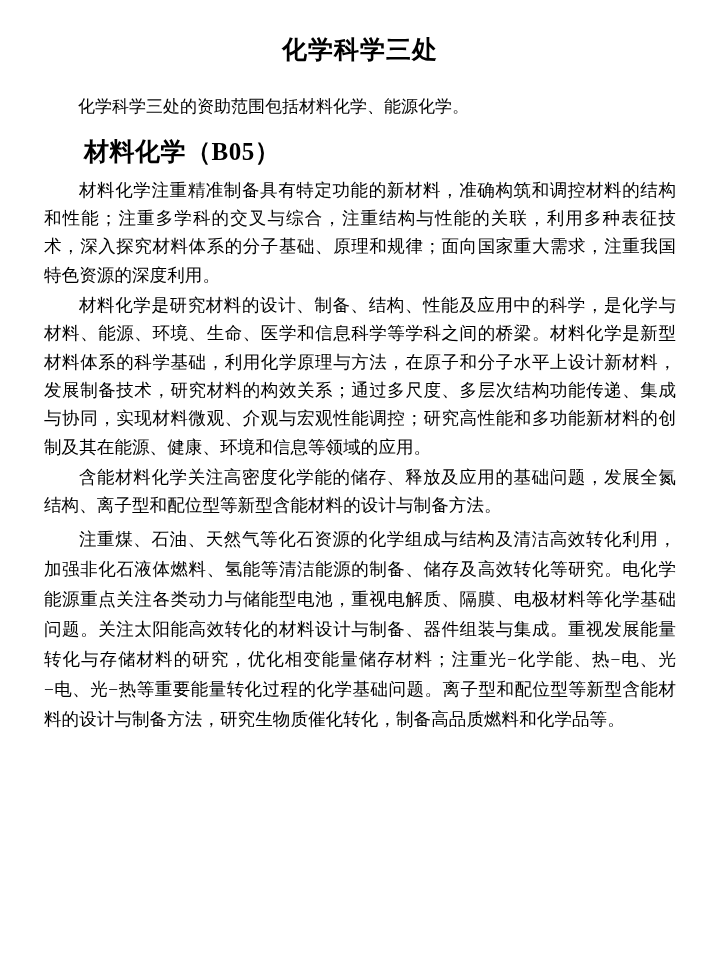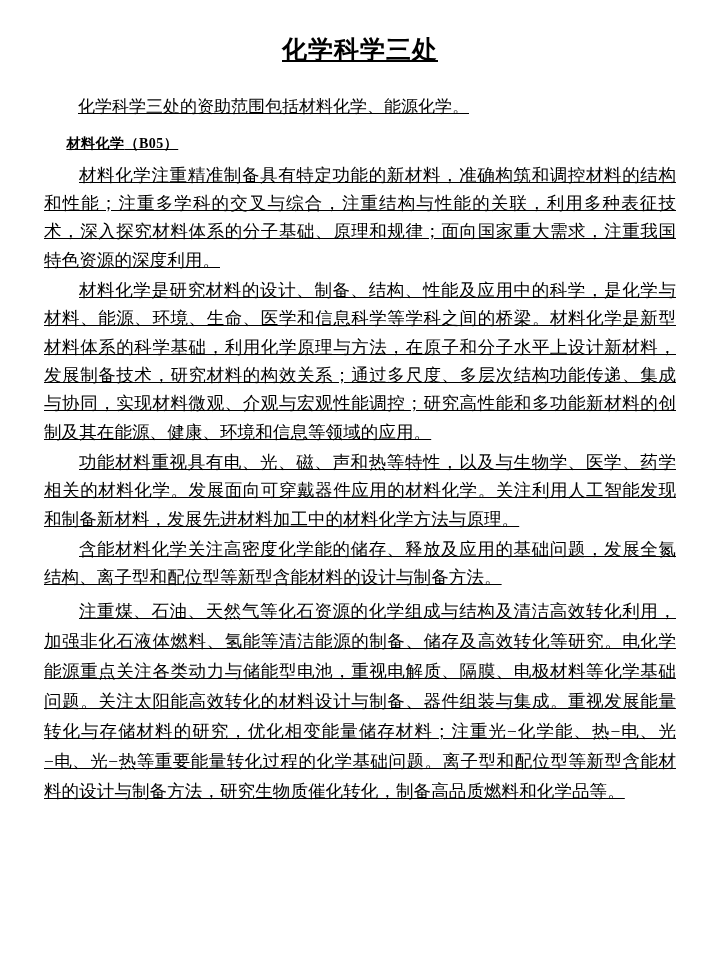--- a/index.html
+++ b/index.html
@@ -13,39 +13,38 @@
     font-family: "Liberation Serif", "DejaVu Serif", serif;
     color: #000000;
     overflow: hidden;
   }
   .page {
     width: 720px;
     height: 960px;
     box-sizing: border-box;
     padding: 26px 44px 0 44px;
     position: relative;
-    text-decoration: underline;
   }
   .doc-title {
     text-align: center;
     font-size: 25px;
     font-weight: bold;
     letter-spacing: 1px;
     margin: 8px 0 26px 0;
     line-height: 1.3;
   }
   .intro {
     font-size: 17px;
     line-height: 1.65;
     text-indent: 2em;
     margin: 0 0 14px 0;
     text-align: justify;
   }
   .section-heading {
-    font-size: 14px;
+    font-size: 25px;
     font-weight: bold;
     margin: 14px 0 8px 0;
     text-indent: 1.6em;
     letter-spacing: 0.5px;
   }
   .section-heading .code {
     font-family: "Liberation Serif", "DejaVu Serif", serif;
   }
   p.body-text {
     font-size: 17.5px;
@@ -68,21 +67,20 @@
 <div class="page">
 
   <h1 class="doc-title">化学科学三处</h1>
 
   <p class="intro">化学科学三处的资助范围包括材料化学、能源化学。</p>
 
   <div class="section-block sec-b05">
     <h2 class="section-heading"><span>材料化学</span><span class="code">（B05）</span></h2>
     <p class="body-text">材料化学注重精准制备具有特定功能的新材料，准确构筑和调控材料的结构和性能；注重多学科的交叉与综合，注重结构与性能的关联，利用多种表征技术，深入探究材料体系的分子基础、原理和规律；面向国家重大需求，注重我国特色资源的深度利用。</p>
     <p class="body-text">材料化学是研究材料的设计、制备、结构、性能及应用中的科学，是化学与材料、能源、环境、生命、医学和信息科学等学科之间的桥梁。材料化学是新型材料体系的科学基础，利用化学原理与方法，在原子和分子水平上设计新材料，发展制备技术，研究材料的构效关系；通过多尺度、多层次结构功能传递、集成与协同，实现材料微观、介观与宏观性能调控；研究高性能和多功能新材料的创制及其在能源、健康、环境和信息等领域的应用。</p>
-    <p class="body-text">功能材料重视具有电、光、磁、声和热等特性，以及与生物学、医学、药学相关的材料化学。发展面向可穿戴器件应用的材料化学。关注利用人工智能发现和制备新材料，发展先进材料加工中的材料化学方法与原理。</p>
     <p class="body-text">含能材料化学关注高密度化学能的储存、释放及应用的基础问题，发展全氮结构、离子型和配位型等新型含能材料的设计与制备方法。</p>
   </div>
 
   <div class="section-block sec-b09">
     <p class="body-text">注重煤、石油、天然气等化石资源的化学组成与结构及清洁高效转化利用，加强非化石液体燃料、氢能等清洁能源的制备、储存及高效转化等研究。电化学能源重点关注各类动力与储能型电池，重视电解质、隔膜、电极材料等化学基础问题。关注太阳能高效转化的材料设计与制备、器件组装与集成。重视发展能量转化与存储材料的研究，优化相变能量储存材料；注重光−化学能、热−电、光−电、光−热等重要能量转化过程的化学基础问题。离子型和配位型等新型含能材料的设计与制备方法，研究生物质催化转化，制备高品质燃料和化学品等。</p>
   </div>
 
 </div>
 
 </body></html>

